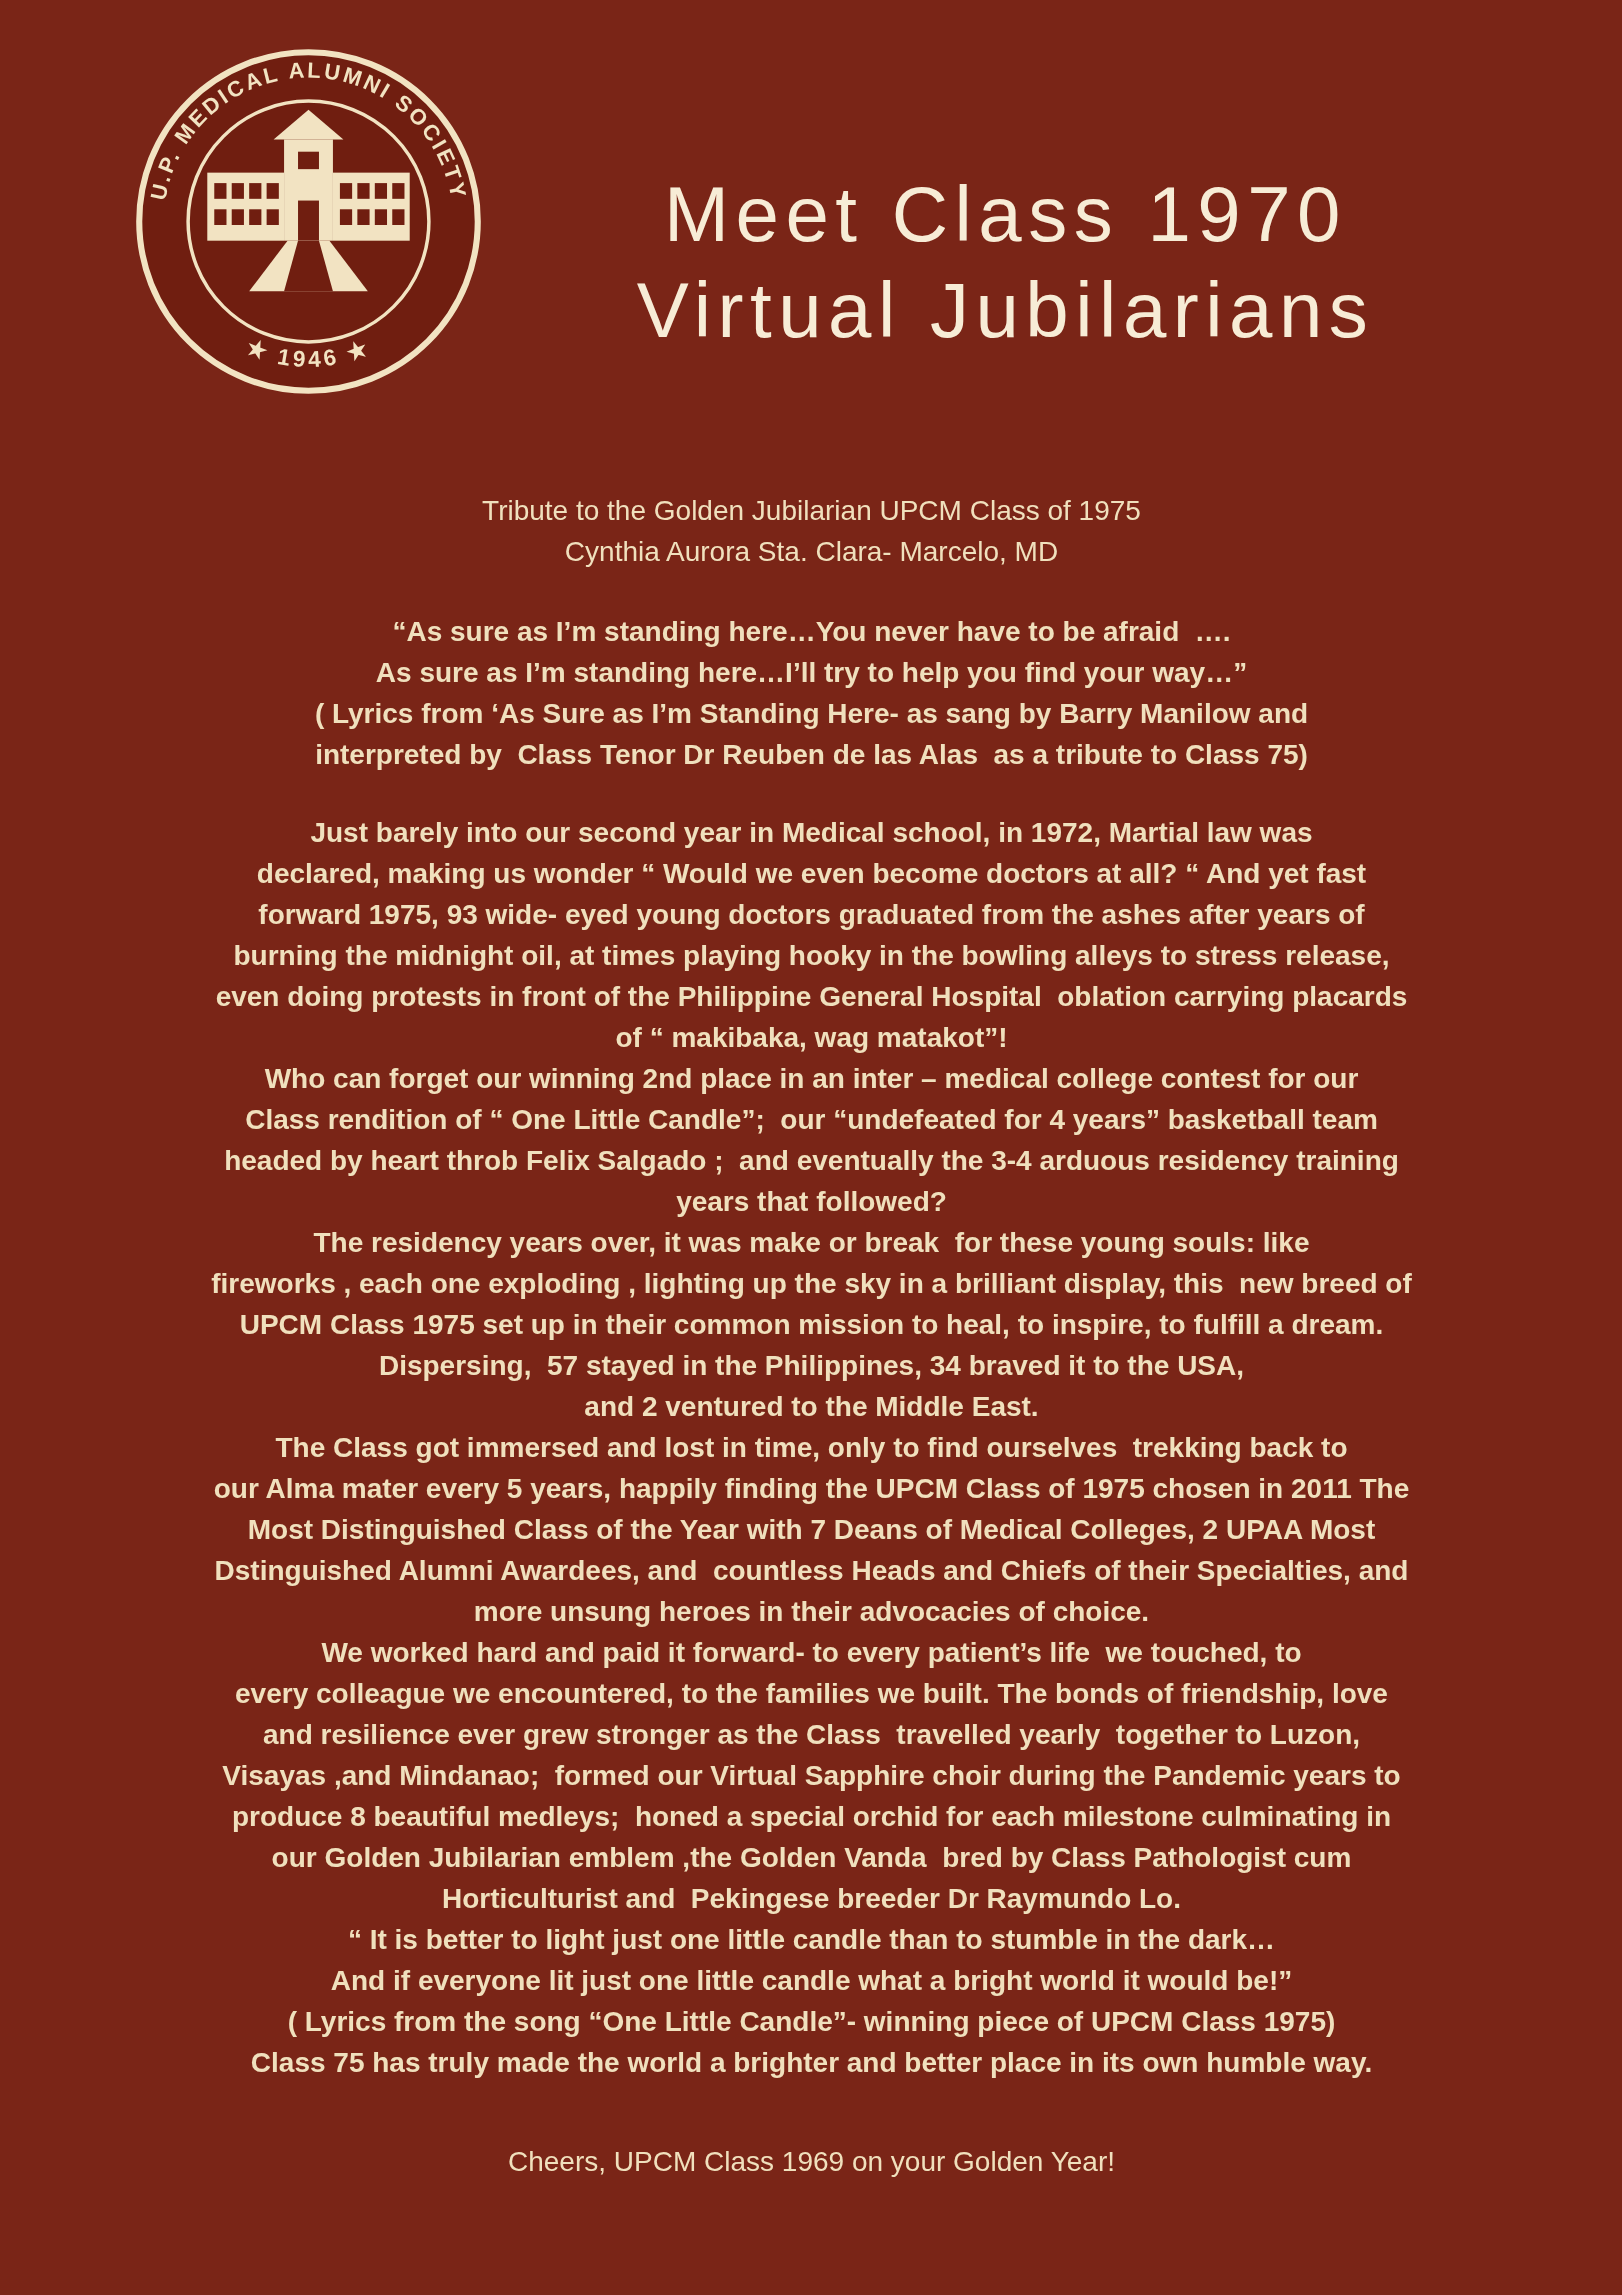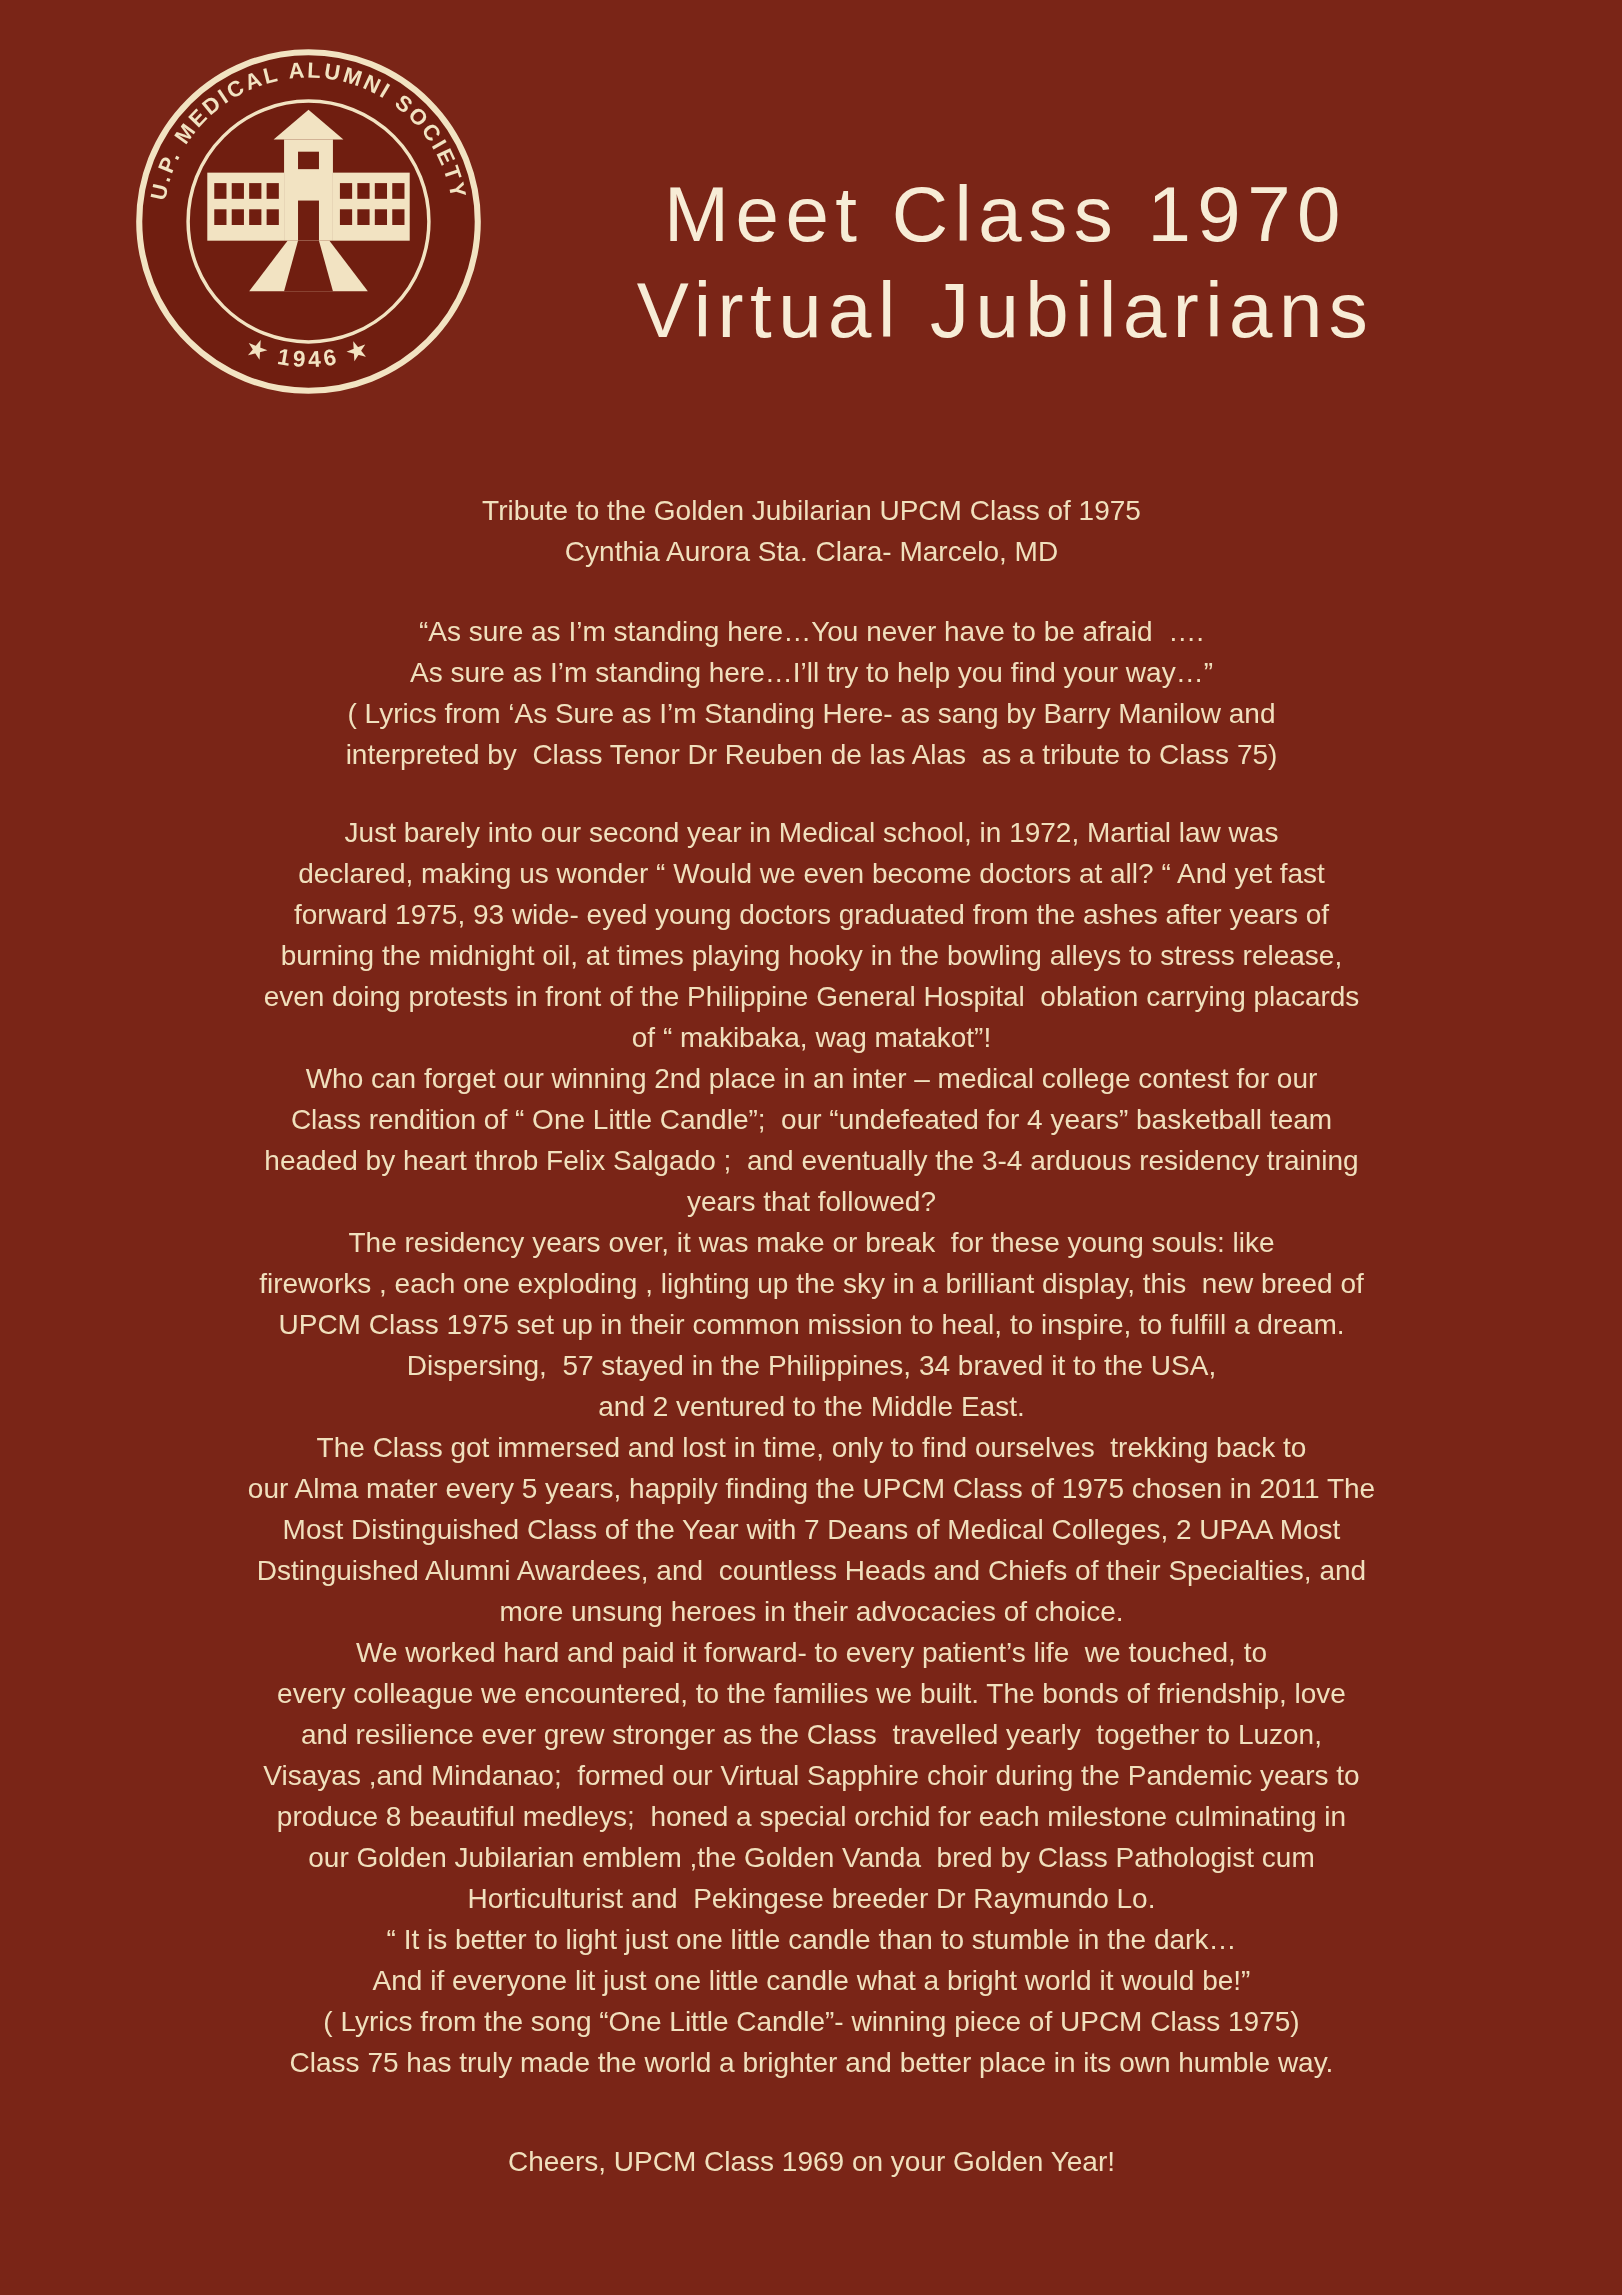--- a/index.html
+++ b/index.html
@@ -53,22 +53,22 @@
     margin:7px auto;
     text-align:center;
   }
   .block{
     font-size:28px;
     line-height:41px;
     white-space:pre-wrap;
     color:var(--text);
   }
   .block-heading{margin-bottom:39px;}
-  .block-lyrics{margin-bottom:37px;}
-  .block-body{margin-bottom:58px;}
+  .block-lyrics{margin-bottom:37px;font-weight:bold;}
+  .block-body{margin-bottom:58px;font-weight:bold;}
 </style>
 </head>
 <body>
 
 <div class="page">
 
   <div class="seal">
     <svg viewBox="0 0 200 200">
 
       <circle cx="100" cy="100" r="97" style="fill:var(--maroon); stroke:var(--cream); stroke-width:3.5;"></circle>

